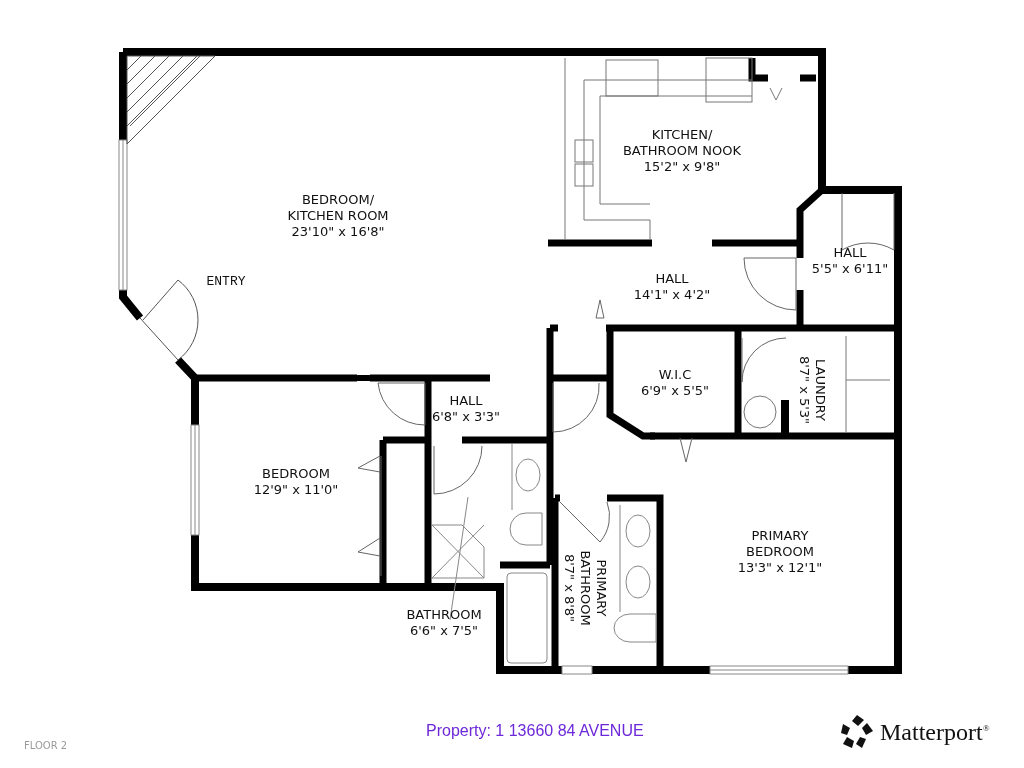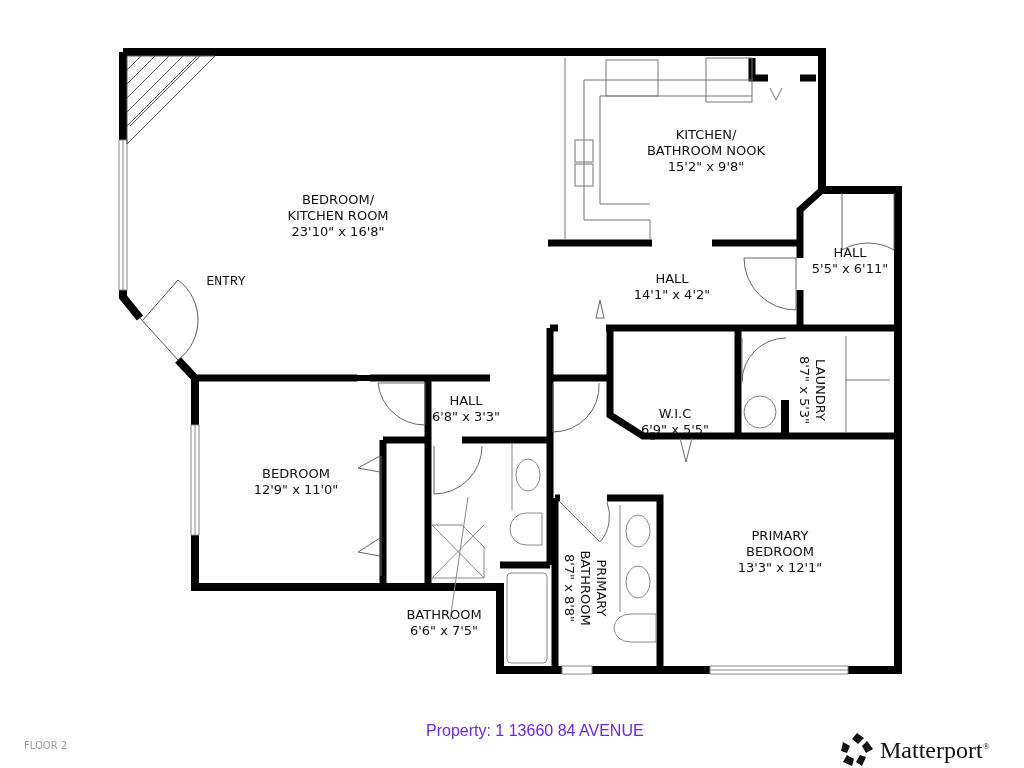--- a/index.html
+++ b/index.html
@@ -2,21 +2,21 @@
 <html><head>
 <meta charset="utf-8">
 <style>
   html, body { margin: 0; padding: 0; background: #ffffff; }
   body { width: 1024px; height: 768px; position: relative; overflow: hidden; font-family: "DejaVu Sans", sans-serif; }
   #plan { position: absolute; left: 0; top: 0; }
   .room-label { position: absolute; text-align: center; font-size: 13px; line-height: 16px; color: #111; white-space: nowrap; transform: translateX(-50%); }
   .room-label.rot { transform: translateX(-50%) rotate(90deg); transform-origin: center center; }
   .footer-floor { position: absolute; left: 24px; top: 740px; font-size: 10px; color: #9a9a9a; font-family: "DejaVu Sans", sans-serif; }
   .footer-prop { position: absolute; left: 426px; top: 722px; font-size: 16px; color: #6d28d9; font-family: "Liberation Sans", sans-serif; }
-  .logo { position: absolute; left: 840px; top: 714px; display: flex; align-items: center; gap: 6px; margin-top: 18px; }
+  .logo { position: absolute; left: 840px; top: 714px; display: flex; align-items: center; gap: 6px; }
   .logo-text { font-family: "Liberation Serif", serif; font-size: 24px; color: #111; }
   .logo-text sup { font-size: 9px; }
 </style>
 </head>
 <body>
 
 <svg id="plan" width="1024" height="768" viewBox="0 0 1024 768">
   <g fill="none" stroke="#000" stroke-width="8" stroke-linejoin="miter">
 
     <path d="M123,52 L822,52 L822,190 L898,190 L898,438"></path>
@@ -145,34 +145,34 @@
 </svg>
 
 <div class="room-label" style="left:338px; top:192px;">
   <div>BEDROOM/</div>
   <div>KITCHEN ROOM</div>
   <div>23'10" x 16'8"</div>
 </div>
 <div class="room-label" style="left:226px; top:274px;font-family:Liberation Mono, monospace;">
   <div>ENTRY</div>
 </div>
-<div class="room-label" style="left:706px; top:127px;">
+<div class="room-label" style="left:682px; top:127px;">
   <div>KITCHEN/</div>
   <div>BATHROOM NOOK</div>
   <div>15'2" x 9'8"</div>
 </div>
 <div class="room-label" style="left:672px; top:271px;">
   <div>HALL</div>
   <div>14'1" x 4'2"</div>
 </div>
 <div class="room-label" style="left:850px; top:245px;">
   <div>HALL</div>
   <div>5'5" x 6'11"</div>
 </div>
-<div class="room-label" style="left:675px; top:367px;margin-top:39px;">
+<div class="room-label" style="left:675px; top:367px;">
   <div>W.I.C</div>
   <div>6'9" x 5'5"</div>
 </div>
 <div class="room-label rot" style="left:812px; top:374px;">
   <div>LAUNDRY</div>
   <div>8'7" x 5'3"</div>
 </div>
 <div class="room-label" style="left:466px; top:393px;">
   <div>HALL</div>
   <div>6'8" x 3'3"</div>

